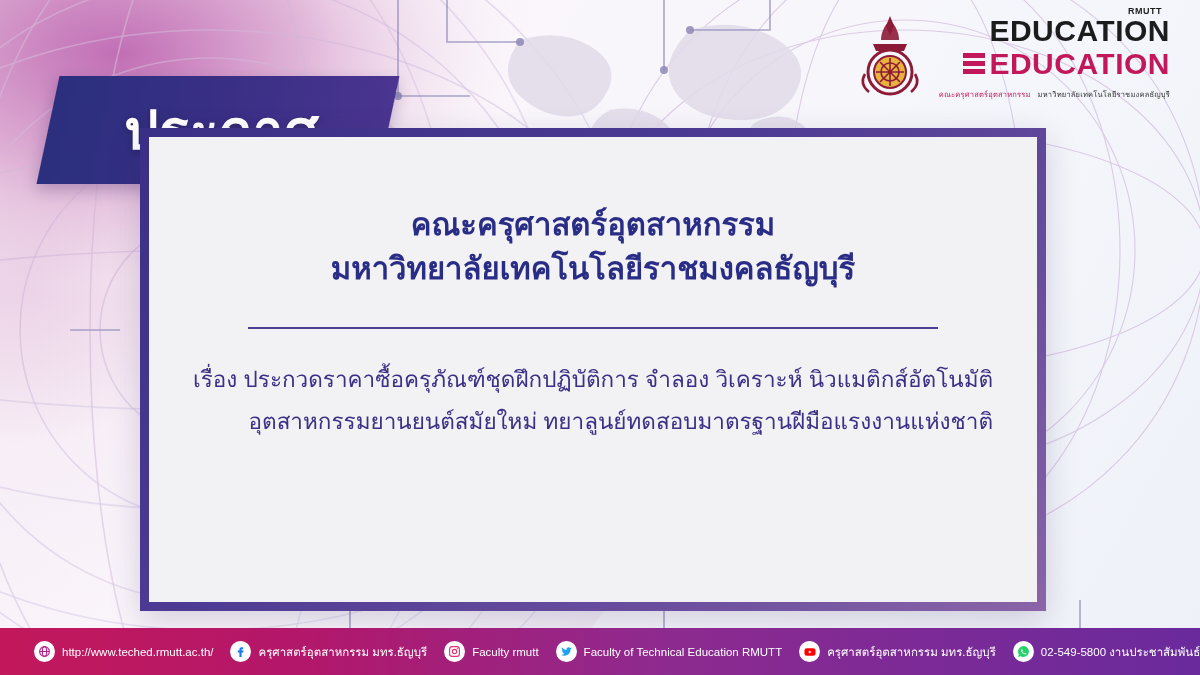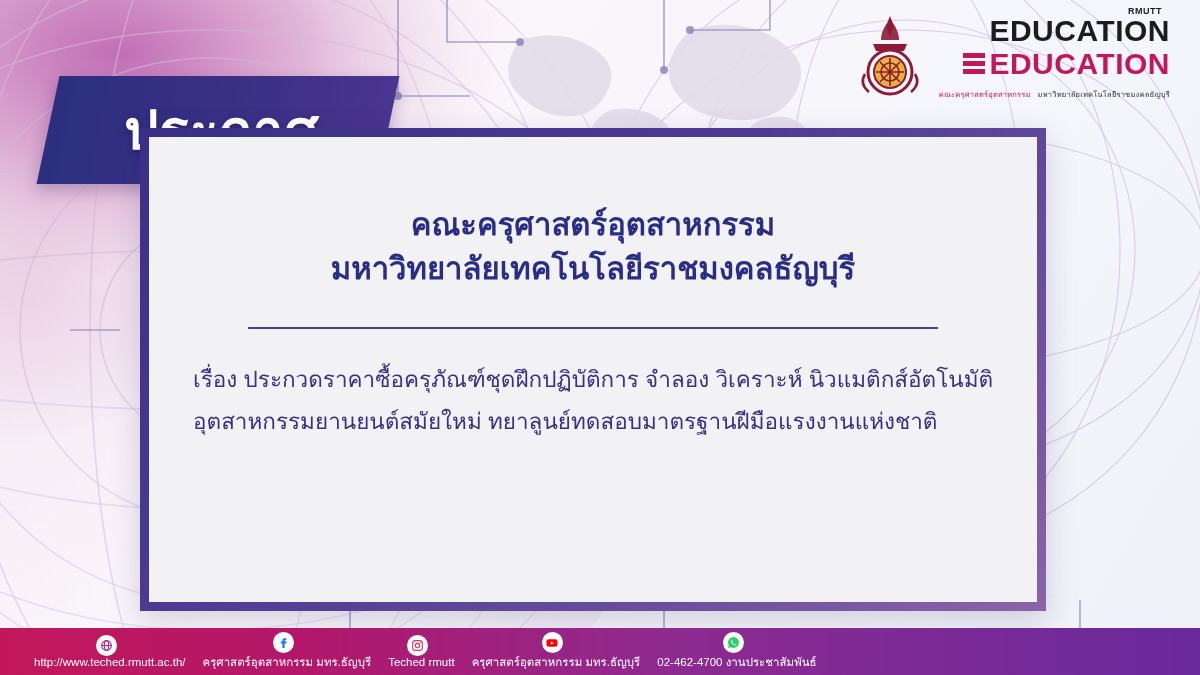--- a/index.html
+++ b/index.html
@@ -119,21 +119,21 @@
     margin-top: 66px;
   }
   .divider {
     width: 690px;
     height: 2px;
     background: #4b3f95;
     margin: 36px 0 30px 0;
   }
   .body-block {
     width: 800px;
-    text-align: left;
+    text-align: right;
     color: #3b2f86;
     font-size: 22.5px;
     line-height: 1.85;
   }
   .body-line {
     white-space: nowrap;
   }
 
   
   .logo-wrap {
@@ -217,21 +217,20 @@
     box-sizing: border-box;
     gap: 0px;
   }
   .f-item {
     display: flex;
     align-items: center;
     color: #ffffff;
     font-size: 11.5px;
     white-space: nowrap;
     margin-right: 17px;
-    flex-direction: column;
   }
   .f-ico {
     width: 21px;
     height: 21px;
     border-radius: 50%;
     background: #ffffff;
     display: inline-flex;
     align-items: center;
     justify-content: center;
     margin-right: 7px;
@@ -407,38 +406,46 @@
     <div class="f-item">
       <span class="f-ico">
         <svg width="13" height="13" viewBox="0 0 24 24">
             <g fill="none" stroke="#e1306c" stroke-width="2">
               <rect x="3" y="3" width="18" height="18" rx="5"></rect>
               <circle cx="12" cy="12" r="4"></circle>
               <circle cx="17.2" cy="6.8" r="1.2" fill="#e1306c" stroke="none"></circle>
             </g>
           </svg>
       </span>
-      <span>Teched rmutt</span>
-    </div>
-
+      <span>Faculty rmutt</span>
+    </div>
+
+    <div class="f-item">
+      <span class="f-ico">
+        <svg width="13" height="13" viewBox="0 0 24 24">
+            <path fill="#1da1f2" d="M22 5.9c-.7.3-1.5.6-2.3.7.8-.5 1.4-1.3 1.7-2.2-.8.5-1.6.8-2.5 1a4 4 0 0 0-6.8 3.6A11.3 11.3 0 0 1 3.9 4.6a4 4 0 0 0 1.2 5.3c-.6 0-1.2-.2-1.8-.5a4 4 0 0 0 3.2 3.9c-.6.2-1.2.2-1.8.1a4 4 0 0 0 3.7 2.8A8 8 0 0 1 2 17.9a11.3 11.3 0 0 0 6.1 1.8c7.4 0 11.4-6.1 11.4-11.4v-.5c.8-.6 1.4-1.3 1.9-2z"></path>
+          </svg>
+      </span>
+      <span>Faculty of Technical Education RMUTT</span>
+    </div>
 
     <div class="f-item">
       <span class="f-ico">
         <svg width="14" height="14" viewBox="0 0 24 24">
             <rect x="2.5" y="5.5" width="19" height="13" rx="4" fill="#ff0000"></rect>
             <path d="M10 9.3v5.4l5-2.7z" fill="#ffffff"></path>
           </svg>
       </span>
       <span>ครุศาสตร์อุตสาหกรรม มทร.ธัญบุรี</span>
     </div>
 
     <div class="f-item">
       <span class="f-ico">
         <svg width="13" height="13" viewBox="0 0 24 24">
             <path fill="#25d366" d="M12 2a10 10 0 0 0-8.6 15.1L2 22l5-1.3A10 10 0 1 0 12 2zm5.3 14c-.2.6-1.2 1.2-1.7 1.2-.5.1-1 .1-1.7-.1a12 12 0 0 1-5.9-5.2c-.4-.7-.7-1.5-.7-2.2 0-.7.4-1.4.7-1.7.2-.2.5-.3.7-.3h.5c.2 0 .4 0 .6.5l.8 1.9c.1.2 0 .4-.1.6l-.4.5c-.1.2-.3.3-.1.6.2.4.9 1.5 1.9 2.4 1.3 1.1 2 1.3 2.3 1.1.2-.1.4-.4.6-.6.2-.2.4-.2.6-.1l1.8.9c.3.2.4.3.4.5z"></path>
           </svg>
       </span>
-      <span>02-462-4700 งานประชาสัมพันธ์</span>
+      <span>02-549-5800 งานประชาสัมพันธ์</span>
     </div>
 
   </div>
 
 </div>
 
 </body></html>

